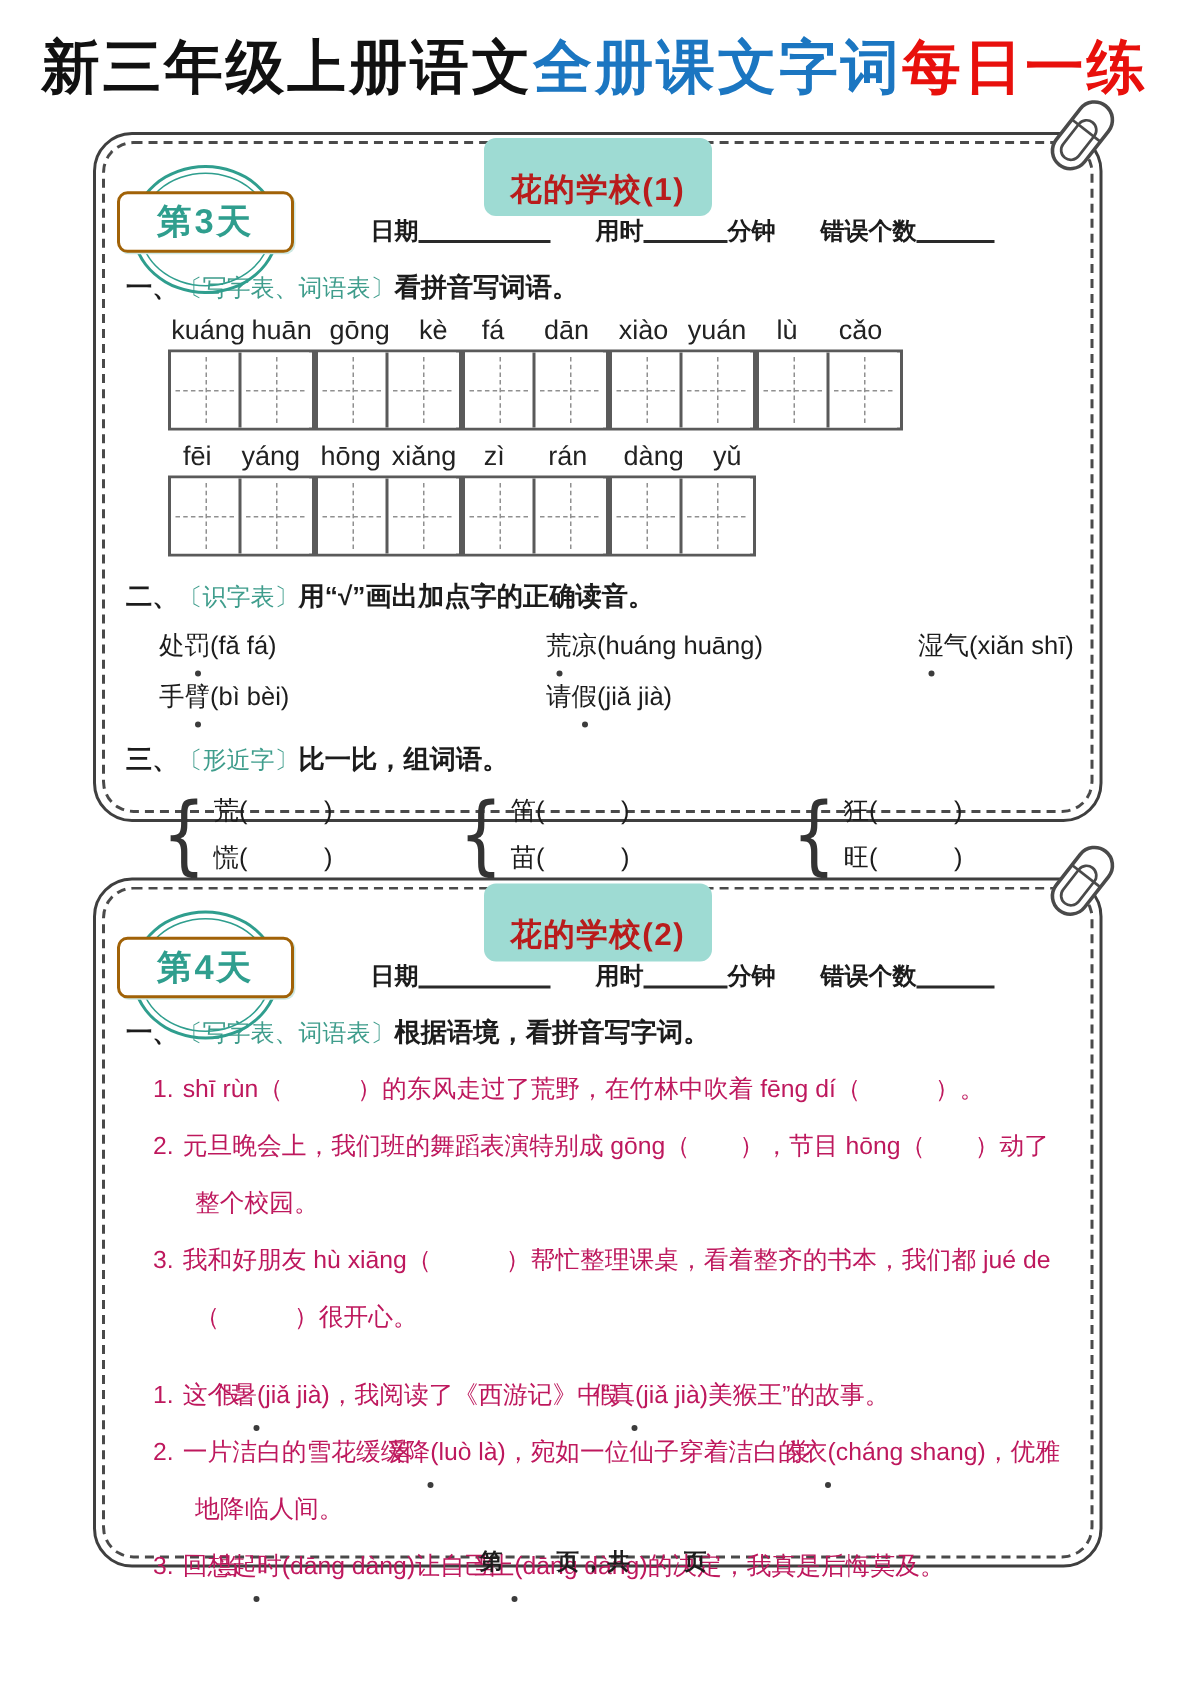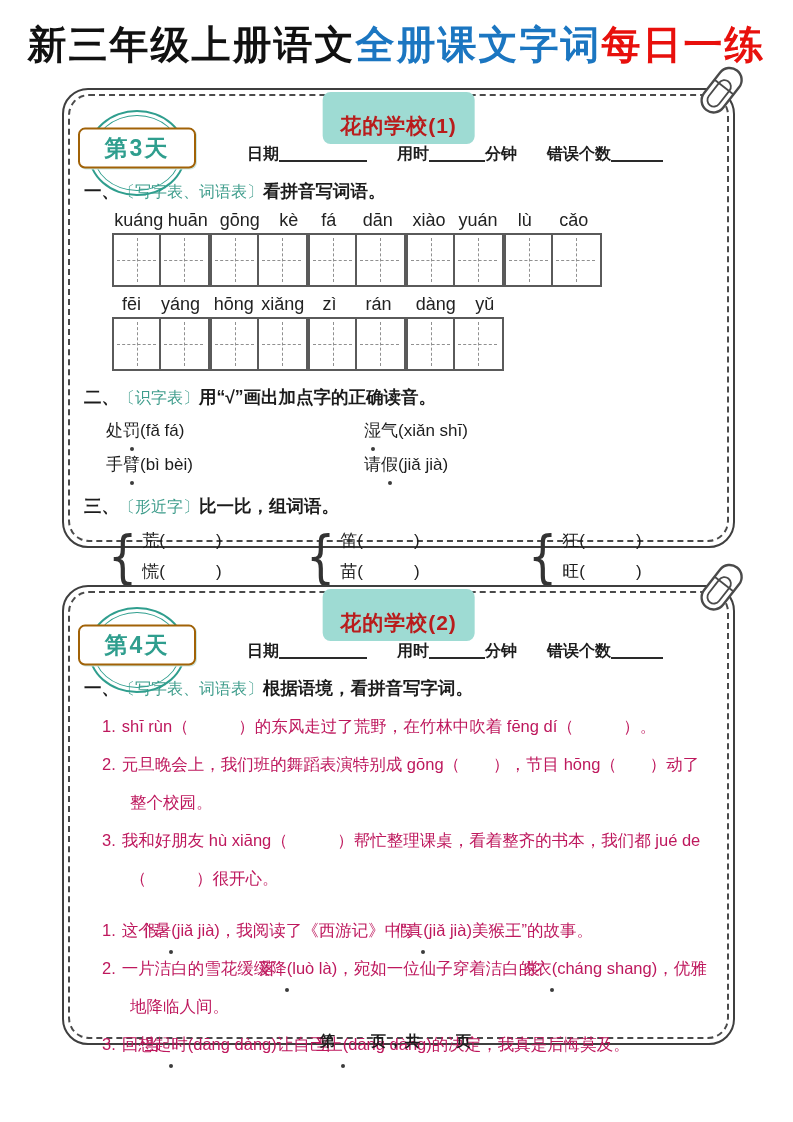--- a/index.html
+++ b/index.html
@@ -217,20 +217,21 @@
                 <div class="tzg-cell"></div>
                 <div class="tzg-cell"></div>
               </div>
             </div>
           </div>
         </div>
         <div class="section">
           <div class="sec-head"><span class="sec-number">二、</span><span class="sec-tag">〔识字表〕</span><span class="sec-instruction">用“√”画出加点字的正确读音。</span></div>
           <div class="word-row">
             <div class="word-cell">处<span class="dotted">罚</span>(fǎ  fá)</div>
+            <div class="word-cell"><span class="dotted">荒</span>凉(huáng  huāng)</div>
             <div class="word-cell"><span class="dotted">湿</span>气(xiǎn  shī)</div>
           </div>
           <div class="word-row">
             <div class="word-cell">手<span class="dotted">臂</span>(bì  bèi)</div>
             <div class="word-cell">请<span class="dotted">假</span>(jiǎ  jià)</div>
           </div>
         </div>
         <div class="section">
           <div class="sec-head"><span class="sec-number">三、</span><span class="sec-tag">〔形近字〕</span><span class="sec-instruction">比一比，组词语。</span></div>
           <div class="pairs-row">

